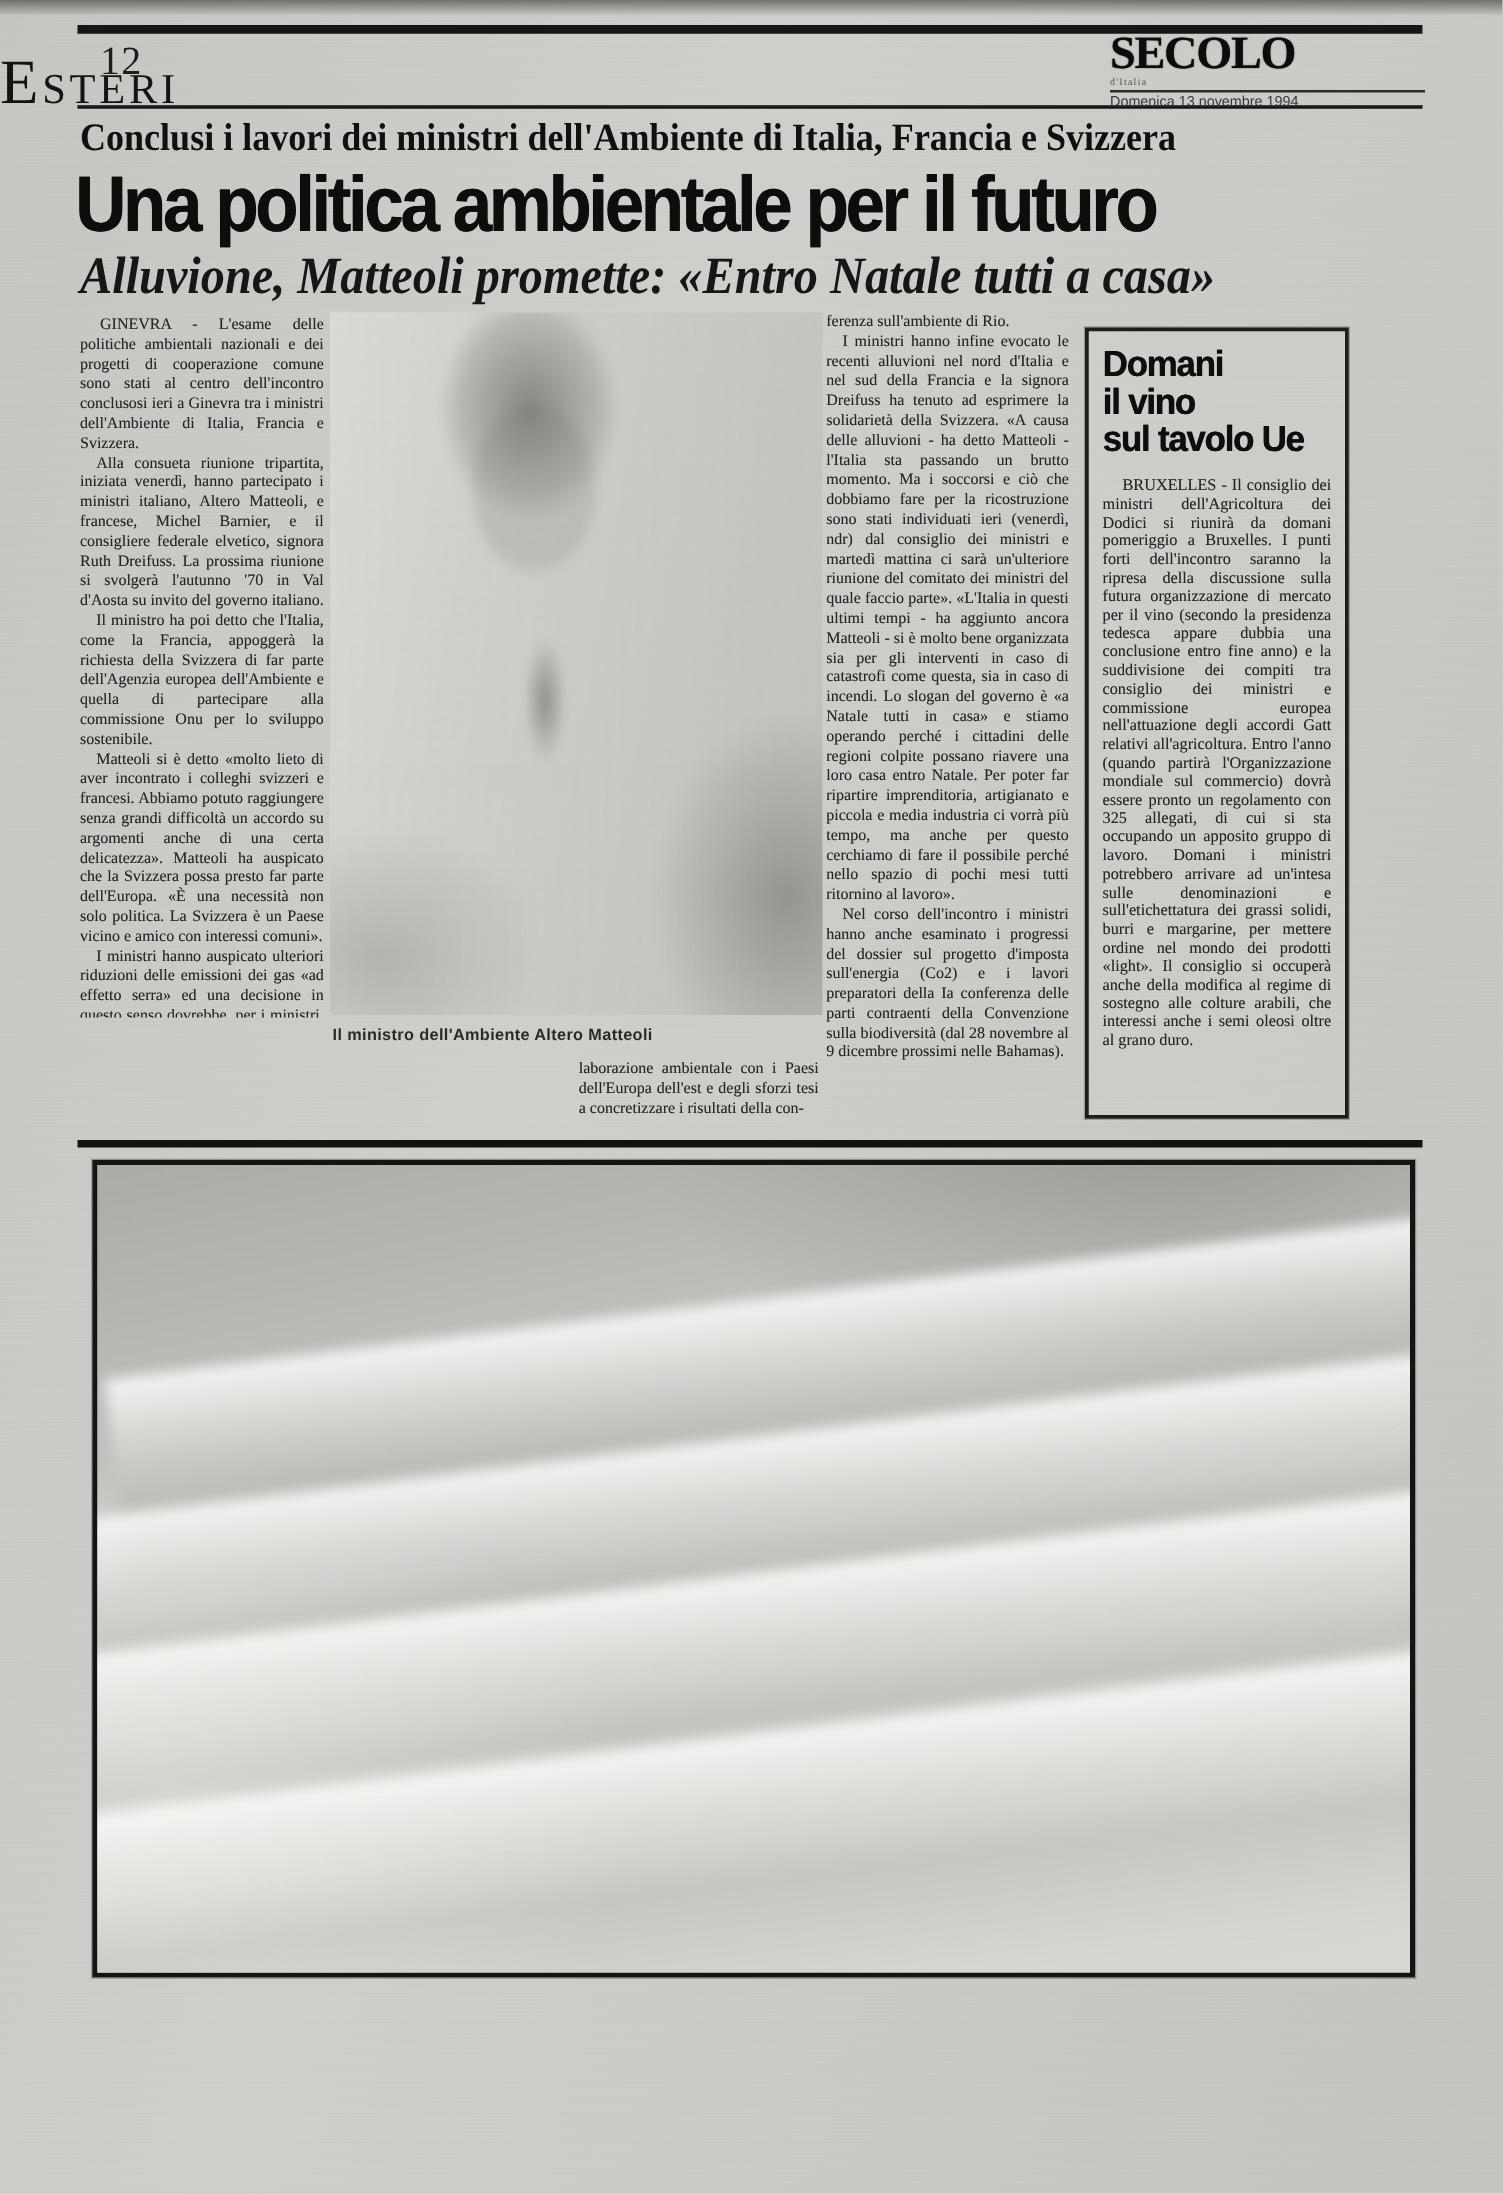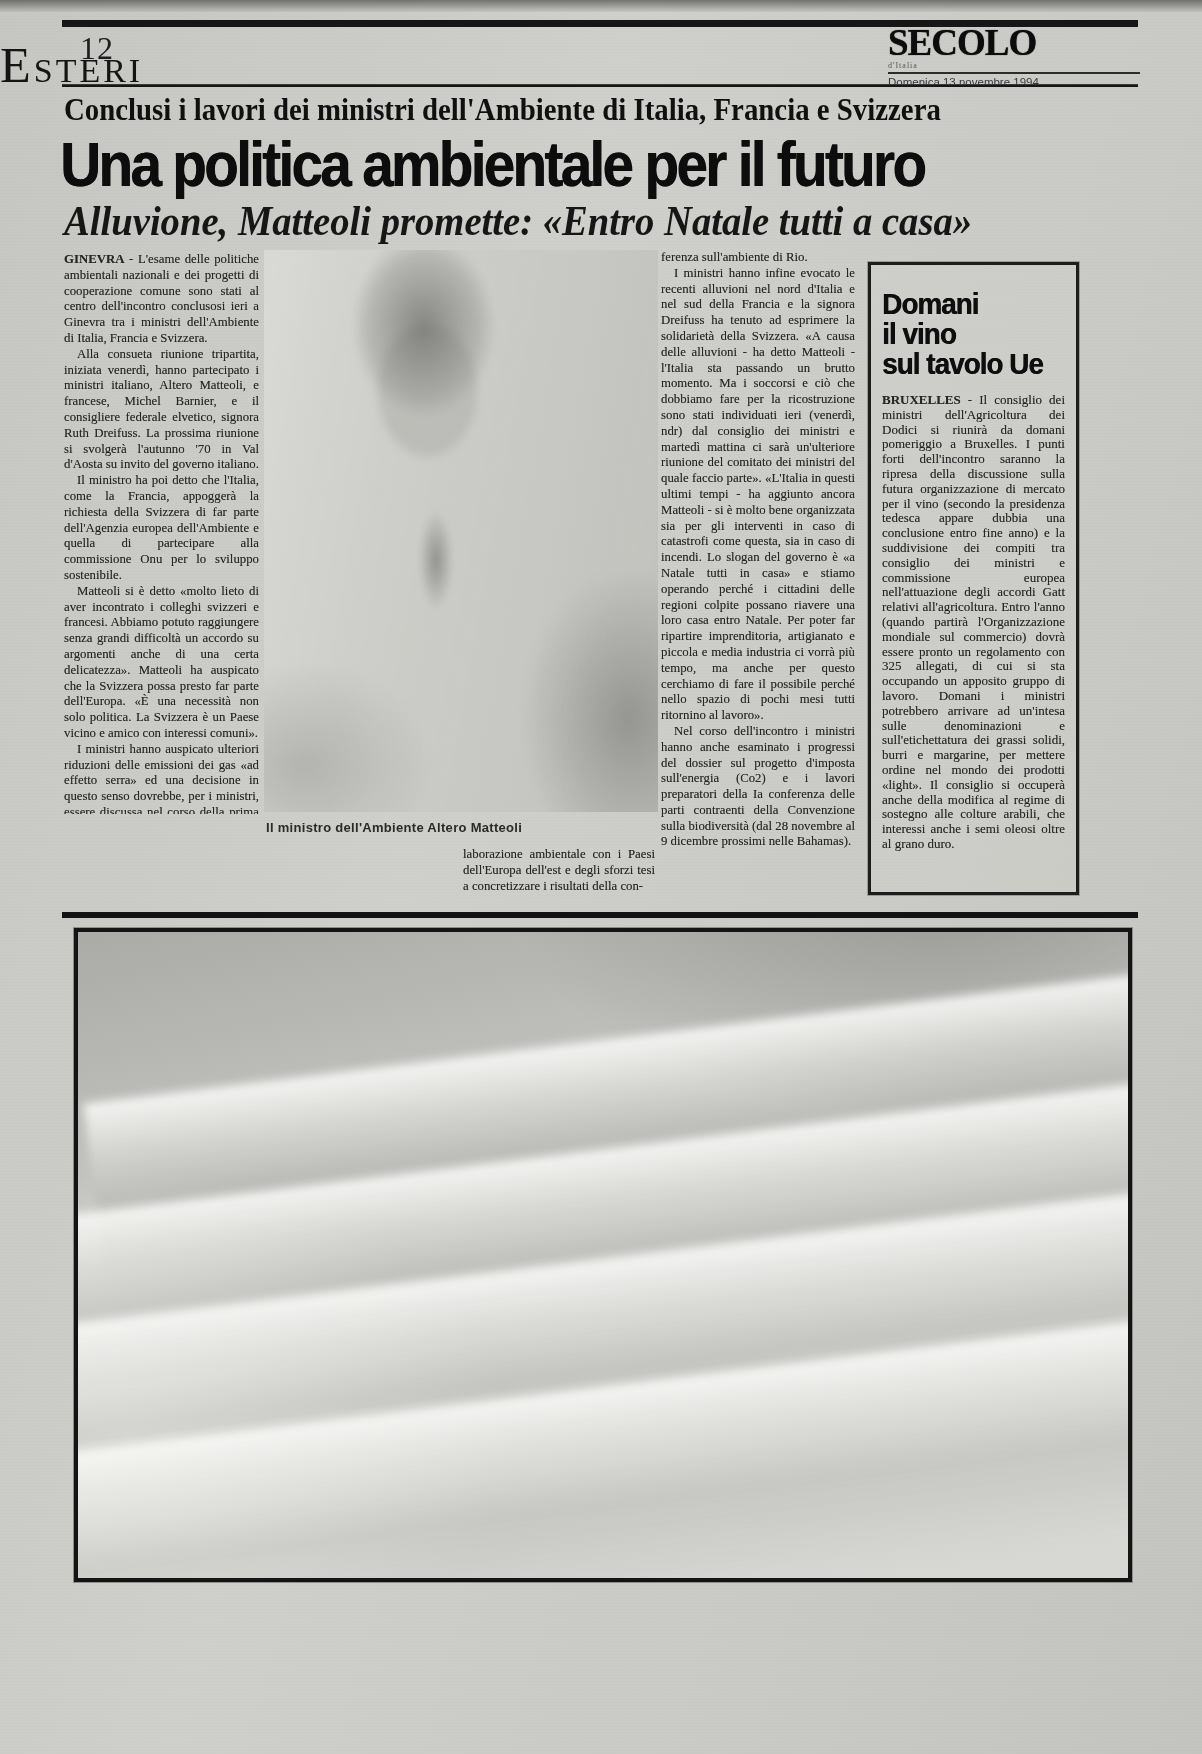--- a/index.html
+++ b/index.html
@@ -48,21 +48,21 @@
     font-size:42px; color:#161616; transform:scaleX(0.92); transform-origin:left top;
     white-space:nowrap; }
 
   
   .bodycol{ font-size:12.8px; line-height:15.8px; text-align:justify; color:#262626;
     overflow:hidden; text-shadow:0 0 0.5px rgba(50,50,50,0.45); }
   .bodycol p{ text-indent:13px; }
   .bodycol p.nofirst{ text-indent:0; }
   .col1{ left:64px; top:252px; width:195px; height:562px; }
   .col3{ left:661px; top:250px; width:194px; height:662px; }
-  .dateline{ font-weight:700; }
+  .dateline{ font-weight:400;margin-left:16px; }
 
   
   .photo-frame{ left:264px; top:250px; width:394px; height:562px; overflow:hidden;
     background:#d3d3cf; }
   .photo-matteoli{ position:absolute; inset:-12px;
     background:
       repeating-linear-gradient(90deg, rgba(0,0,0,0.035) 0 2px, transparent 2px 6px),
       repeating-linear-gradient(0deg, rgba(0,0,0,0.035) 0 2px, transparent 2px 6px),
       radial-gradient(95px 120px at 41% 15%, rgba(88,88,85,0.60), rgba(120,120,117,0.28) 58%, transparent 76%),
       radial-gradient(66px 88px at 42% 26%, rgba(196,196,191,0.95), rgba(176,176,171,0.45) 68%, transparent 82%),
@@ -73,21 +73,21 @@
     filter:blur(3px) contrast(0.92);
   }
   .caption{ left:266px; top:820px; width:386px; font-family:"Liberation Sans", sans-serif;
     font-weight:700; font-size:13px; color:#2a2a2a; letter-spacing:0.3px; }
   .bpcol-left{ left:272px; top:847px; width:183px; height:62px; }
   .bpcol-right{ left:463px; top:847px; width:192px; height:62px; }
 
   
   .sidebar{ left:868px; top:262px; width:211px; height:633px;
     border:3px solid #1d1d1b; box-shadow:0 0 0 1px #9a9a96; background:rgba(209,209,205,0.45);
-    padding:24px 11px 8px 11px; overflow:hidden; }
+    padding:12px 11px 8px 11px; overflow:hidden; }
   .sidebar-title{ font-family:"Liberation Sans", sans-serif; font-weight:700;
     font-size:29px; line-height:30px; letter-spacing:-1px; color:#0e0e0e;
     transform:scaleX(0.96); transform-origin:left top; white-space:nowrap;
     text-shadow:0.5px 0 0 #0e0e0e; }
   .sidebar-body{ margin-top:14px; font-size:13px; line-height:14.8px; text-align:justify;
     color:#262626; text-shadow:0 0 0.5px rgba(50,50,50,0.45); }
 
   
   .divider-rule{ left:62px; top:912px; width:1076px; height:6px; background:#121212; }
   .ad-box{ left:74px; top:928px; width:1058px; height:654px;

